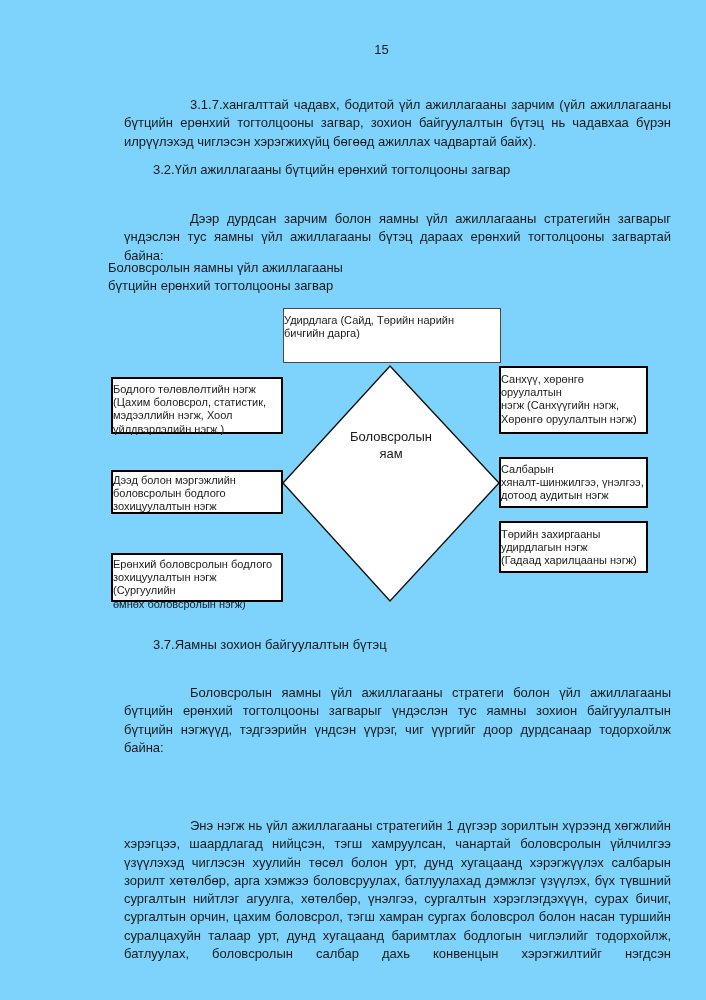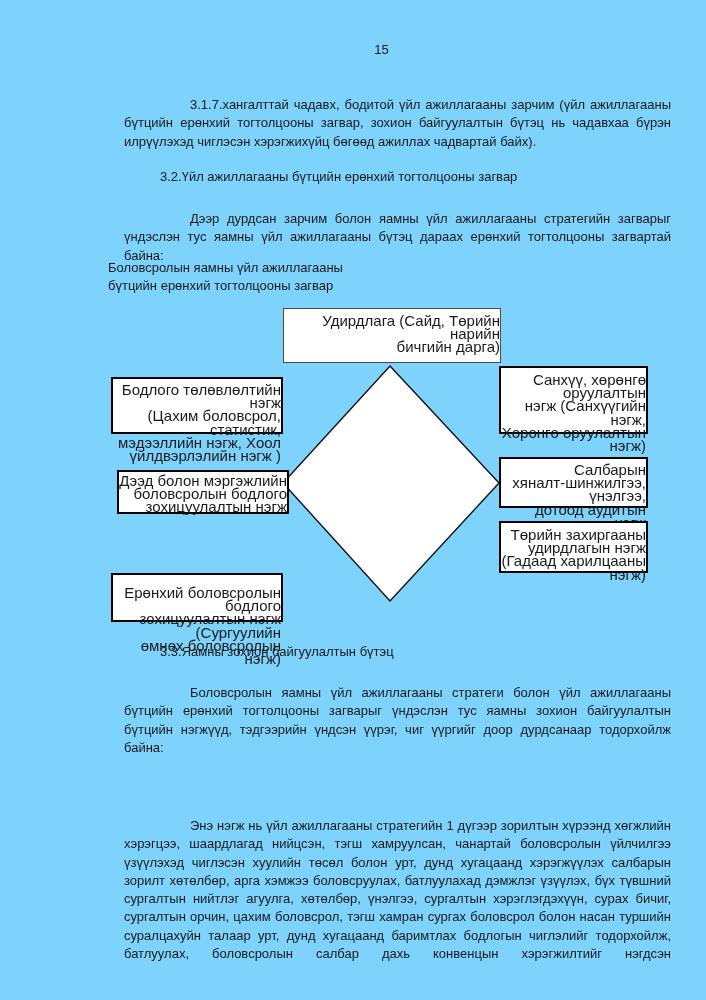--- a/index.html
+++ b/index.html
@@ -19,49 +19,49 @@
   .pagenum {
     position: absolute; top: 41px; left: 108px; width: 547px;
     text-align: center;
   }
   .para {
     position: absolute; left: 108px; width: 547px; margin: 16px;
     text-align: justify;
     text-indent: 66px;
   }
   .heading {
-    position: absolute; left: 108px; width: 547px; margin: 8px;
+    position: absolute; left: 108px; width: 547px; margin: 1px;
     text-indent: 44px;
   }
   .justify-last { text-align-last: justify; }
   .dtitle {
     position: absolute; left: 108px; width: 547px;
     text-align: left;
     white-space: pre-line;
   }
   .diagram {
     position: absolute; top: 300px; left: 0;
     width: 706px; height: 315px;
   }
   .diamond-svg { position: absolute; top: 0; left: 0; }
   .dbox {
     position: absolute;
     box-sizing: border-box;
     background: #ffffff;
     border: 2px solid #000000;
-    font-size: 15px;
+    font-size: 11px;
     line-height: 13.2px;
-    text-align: right;
+    text-align: left;
     white-space: pre-line;
   }
   .dbox.thin { border: 1px solid #4a4a4a; }
   .box-top       { left: 283px; top: 8px;   width: 218px; height: 55px; padding-top: 5px; }
   .box-left1     { left: 111px; top: 77px;  width: 172px; height: 57px; padding-top: 4px; }
-  .box-left2     { left: 117px; top: 170px; width: 172px; height: 44px; padding-top: 2px; }
-  .box-left3     { left: 111px; top: 253px; width: 172px; height: 49px; padding-top: 11px; margin-top: 20px; }
+  .box-left2     { left: 111px; top: 170px; width: 172px; height: 44px; padding-top: 2px; }
+  .box-left3     { left: 111px; top: 253px; width: 172px; height: 49px; padding-top: 3px; }
   .box-right1    { left: 499px; top: 66px;  width: 149px; height: 68px; padding-top: 5px; }
   .box-right2    { left: 499px; top: 157px; width: 149px; height: 51px; padding-top: 4px; }
   .box-right3    { left: 499px; top: 221px; width: 149px; height: 52px; padding-top: 5px; }
   .diamond-label {
     position: absolute; left: 283px; top: 128px; width: 216px;
     text-align: center;
     font-size: 13px; line-height: 17px;
     white-space: pre-line;
   }
 </style>
@@ -107,22 +107,24 @@
 Хөрөнгө оруулалтын нэгж)</div>
 
     <div class="dbox box-right2">Салбарын
 хяналт-шинжилгээ, үнэлгээ,
 дотоод аудитын нэгж</div>
 
     <div class="dbox box-right3">Төрийн захиргааны
 удирдлагын нэгж
 (Гадаад харилцааны нэгж)</div>
 
+    <div class="diamond-label">Боловсролын
+яам</div>
   </div>
 
-  <p class="heading" style="top:635px">3.3.Яамны зохион байгуулалтын бүтэц</p>
+  <p class="heading" style="top:635px">3.7.Яамны зохион байгуулалтын бүтэц</p>
 
   <p class="para" style="top:668px">Боловсролын яамны үйл ажиллагааны стратеги болон үйл ажиллагааны бүтцийн ерөнхий тогтолцооны загварыг үндэслэн тус яамны зохион байгуулалтын бүтцийн нэгжүүд, тэдгээрийн үндсэн үүрэг, чиг үүргийг доор дурдсанаар тодорхойлж байна:</p>
 
 
   <p class="para justify-last" style="top:801px">Энэ нэгж нь үйл ажиллагааны стратегийн 1 дүгээр зорилтын хүрээнд хөгжлийн хэрэгцээ, шаардлагад нийцсэн, тэгш хамруулсан, чанартай боловсролын үйлчилгээ үзүүлэхэд чиглэсэн хуулийн төсөл болон урт, дунд хугацаанд хэрэгжүүлэх салбарын зорилт хөтөлбөр, арга хэмжээ боловсруулах, батлуулахад дэмжлэг үзүүлэх, бүх түвшний сургалтын нийтлэг агуулга, хөтөлбөр, үнэлгээ, сургалтын хэрэглэгдэхүүн, сурах бичиг, сургалтын орчин, цахим боловсрол, тэгш хамран сургах боловсрол болон насан туршийн суралцахуйн талаар урт, дунд хугацаанд баримтлах бодлогын чиглэлийг тодорхойлж, батлуулах, боловсролын салбар дахь конвенцын хэрэгжилтийг нэгдсэн</p>
 
 </div>
 
 </body></html>

